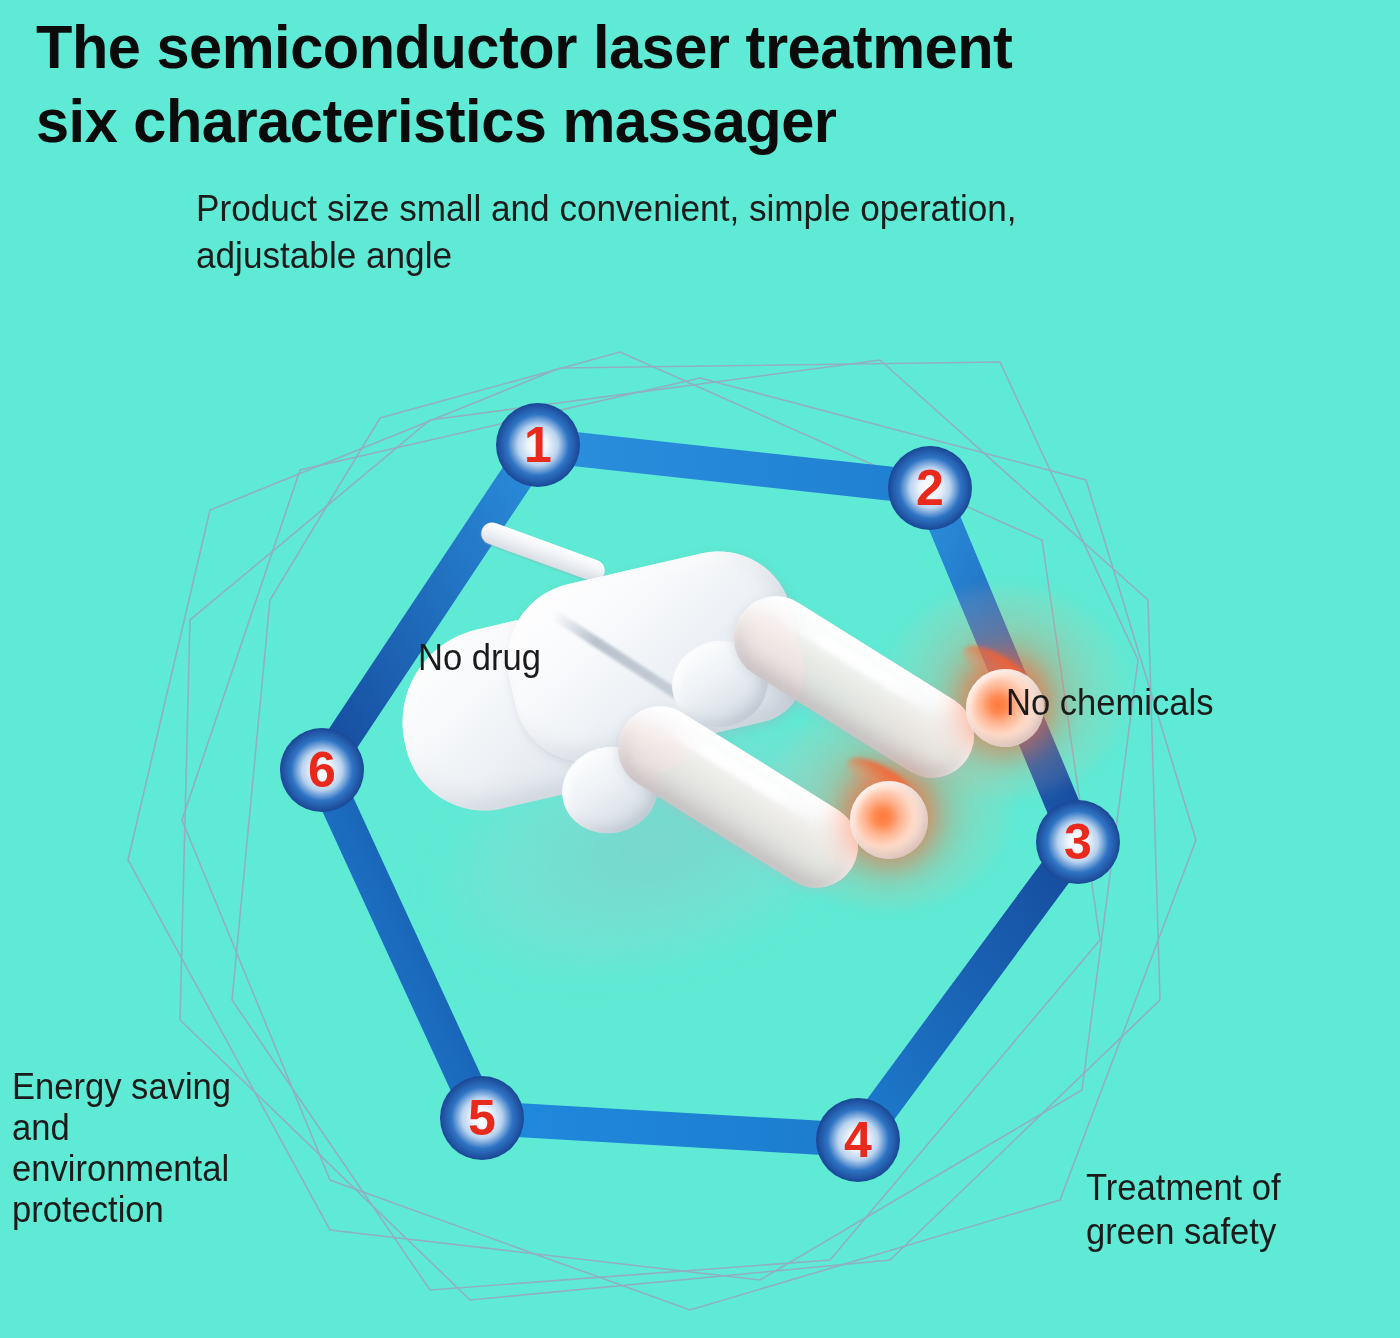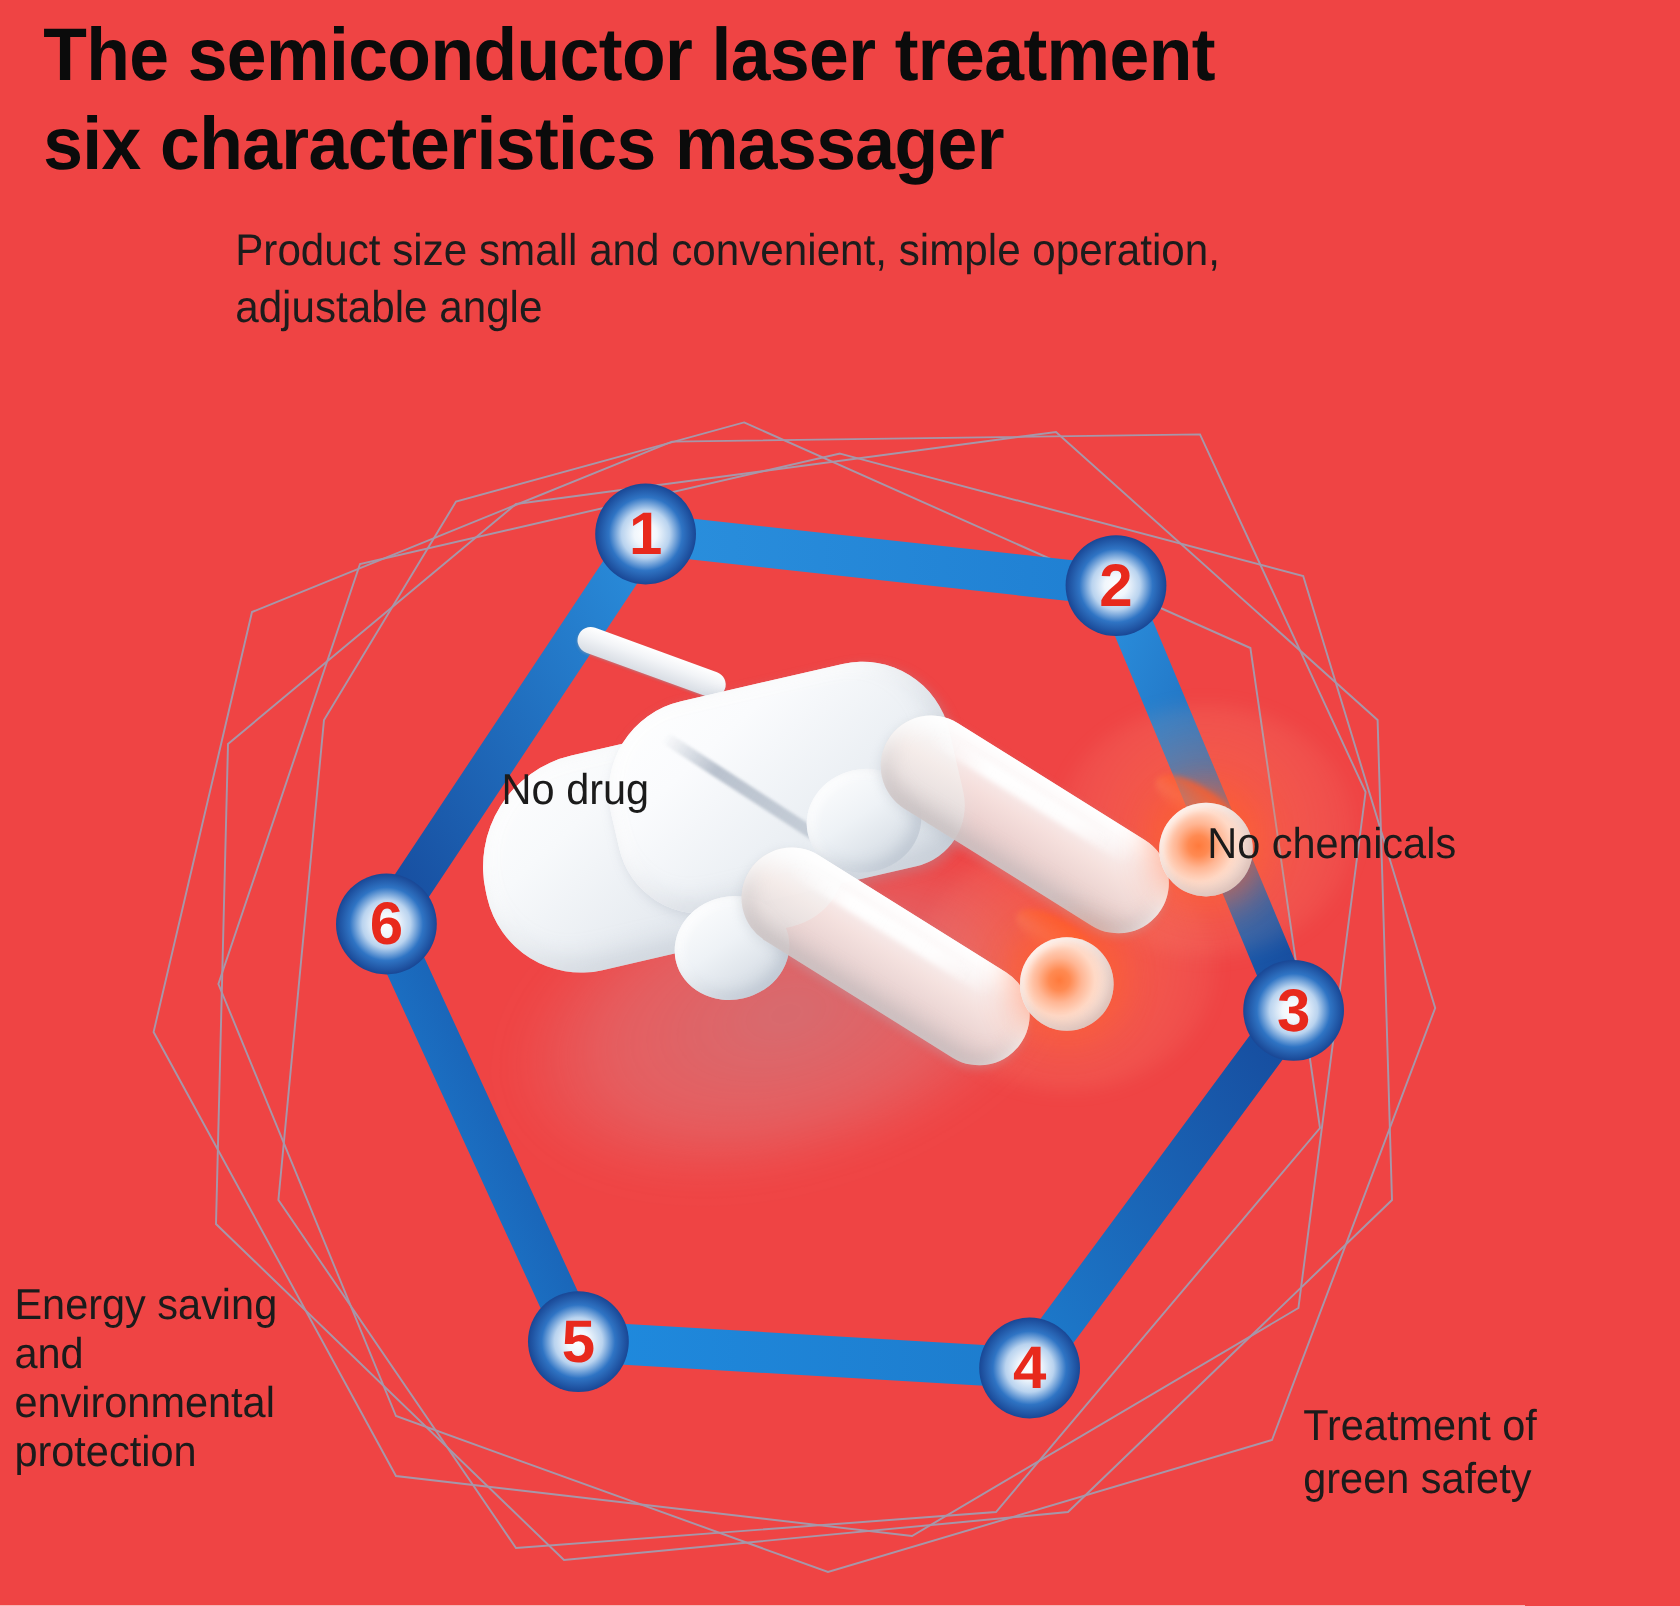--- a/index.html
+++ b/index.html
@@ -7,21 +7,21 @@
     padding: 0;
     background: #ffffff;
   }
   body {
     font-family: "Liberation Sans", "DejaVu Sans", sans-serif;
   }
   #page {
     position: relative;
     width: 1400px;
     height: 1338px;
-    background: #ef4444;
+    background: #5eead4;
     overflow: hidden;
   }
 
   
   #header {
     position: absolute;
     left: 0; top: 0;
     width: 1400px;
   }
   #title {

